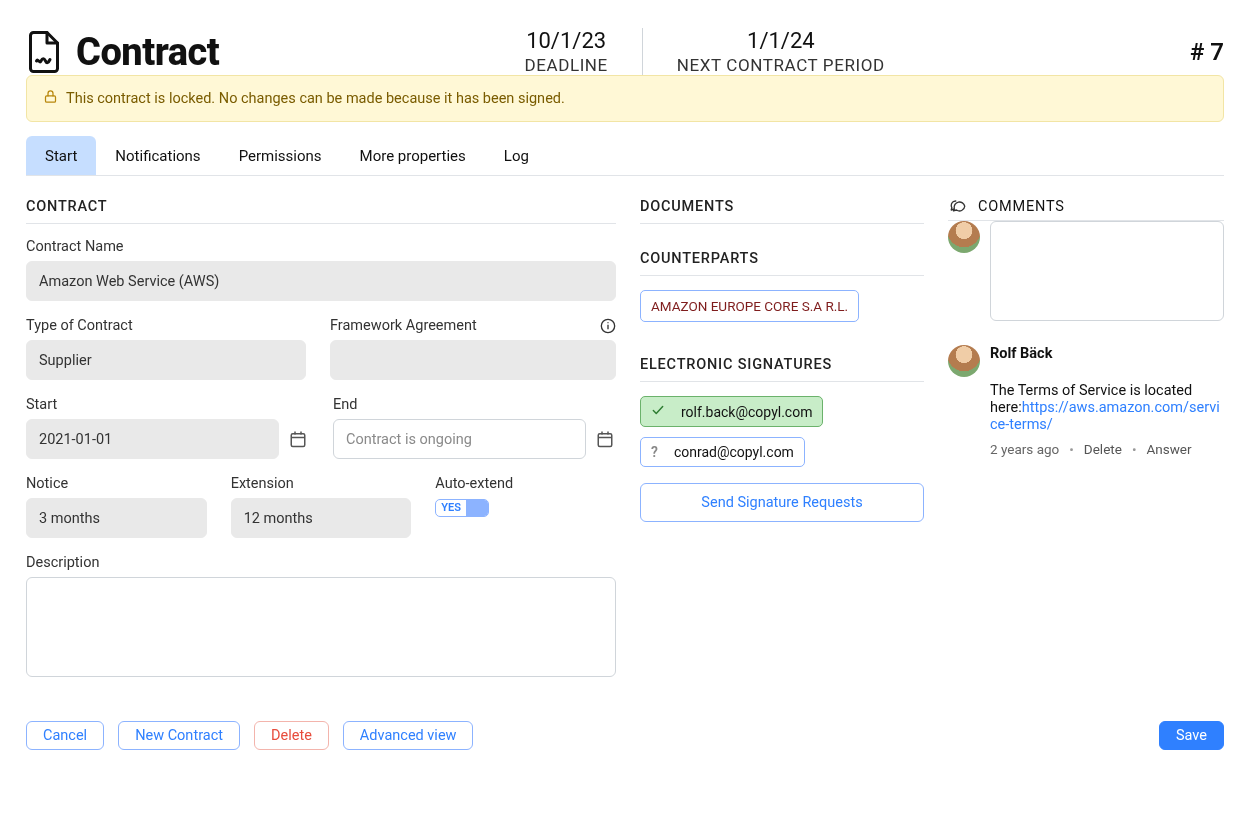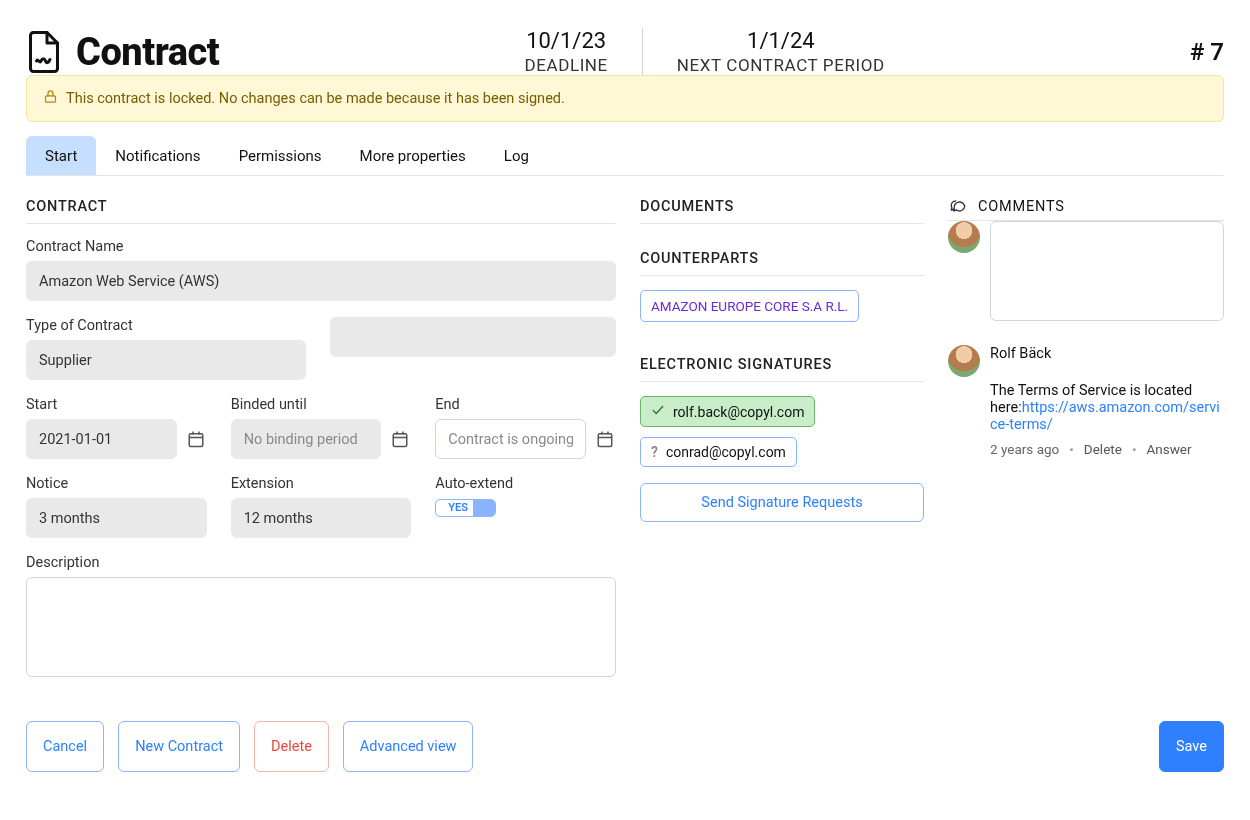--- a/index.html
+++ b/index.html
@@ -87,35 +87,35 @@
   .row .f{flex:1;min-width:0}
 
   .date-wrap{display:flex;align-items:center;gap:10px}
   .date-wrap .input{flex:1}
   .cal-btn{width:20px;height:20px;border:none;background:none;padding:0;cursor:pointer;color:#555}
   .cal-btn svg{display:block}
 
   .toggle{
     display:inline-flex;align-items:center;
     border:1px solid var(--blue-soft);border-radius:5px;
-    height:18px;overflow:hidden;padding-left:7px;
+    height:18px;overflow:hidden;
   }
   .toggle .txt{font-size:11px;font-weight:600;color:var(--blue);padding:0 5px}
   .toggle .knob{width:22px;height:100%;background:var(--blue-soft)}
 
   
   .chip{
     display:inline-block;
     border:1px solid var(--blue-soft);
-    color:#6d28d9;border-radius:5px;
+    color:#7f1d1d;border-radius:5px;
     padding:7px 10px;
     font-size:13.5px;
   }
   .sig{
-    display:inline-flex;align-items:center;gap:8px;
+    display:inline-flex;align-items:center;gap:16px;
     border:1px solid var(--sig-blue-border);
     border-radius:5px;padding:6px 10px;
     font-size:14px;margin-top:10px;
   }
   .sig.green{background:var(--sig-green-bg);border-color:var(--sig-green-border);margin-top:0}
   .sig-x{width:24px;height:32px;display:inline-flex;align-items:center;justify-content:center;margin-left:6px;color:#fff;font-size:14px}
 
   .btn-outline{
     width:100%;border:1px solid var(--blue-soft);color:var(--blue);
     background:#fff;border-radius:6px;padding:10px 12px;
@@ -124,30 +124,30 @@
 
   
   .comments-hdr{display:flex;gap:10px;border-bottom:1px solid var(--border);}
   .comments-hdr .t{font-size:14.5px;letter-spacing:.8px}
   .avatar{width:32px;height:32px;border-radius:50%;background:radial-gradient(circle at 50% 30%, #f0cda7 0 30%, #b47c4f 31% 60%, #7ca86f 61% 100%);flex:0 0 auto}
   .comment-new{display:flex;gap:10px;align-items:flex-start}
   .comment-new .box{flex:1;border:1px solid var(--border-d);border-radius:6px;height:100px}
 
   .comment{display:flex;gap:10px;align-items:flex-start;margin-top:24px}
   .comment .body{flex:1}
-  .comment .author{font-weight:400}
+  .comment .author{font-weight:700}
   .comment .msg{margin-top:20px;word-break:break-word}
   .comment .msg a{color:var(--blue);text-decoration:none}
   .meta{margin-top:8px;font-size:13.5px;color:#666;display:flex;align-items:center;gap:10px}
   .meta .dot{color:#999}
   .meta a{color:#555;text-decoration:none}
 
   
   .footer{display:flex;gap:14px;margin-top:40px}
-  .btn{border-radius:6px;padding:16px 16px;font:inherit;cursor:pointer;background:#fff}
+  .btn{border-radius:6px;padding:5px 16px;font:inherit;cursor:pointer;background:#fff}
   .btn-blue-o{border:1px solid var(--blue-soft);color:var(--blue)}
   .btn-red-o{border:1px solid #f3b4ac;color:var(--red)}
   .btn-primary{border:1px solid var(--blue);background:var(--blue);color:#ffffff;margin-left:auto}
 
   .info-icon svg{display:block}
 </style>
 </head>
 <body>
 
 <div class="page">
@@ -203,54 +203,50 @@
 
       <div class="field-label">Contract Name</div>
       <input class="input" disabled="" value="Amazon Web Service (AWS)" style="">
 
       <div class="row">
         <div class="f" style="flex:0 0 280px">
           <div class="field-label">Type of Contract</div>
           <input class="input" disabled="" value="Supplier" style="">
         </div>
         <div class="f">
+          <div class="field-label">
+            <span>Framework Agreement</span>
+            <span style="margin-left:auto" class="info-icon">
+              <svg width="16" height="16" viewBox="0 0 24 24" fill="none" stroke="#333" stroke-width="2">
+                  <circle cx="12" cy="12" r="10"></circle>
+                  <line x1="12" y1="10" x2="12" y2="17"></line>
+                  <circle cx="12" cy="7" r="1" fill="#333" stroke="none"></circle>
+                </svg>
+            </span>
+          </div>
           <input class="input" disabled="" value="" style="">
         </div>
       </div>
 
       <div class="row">
         <div class="f">
           <div class="field-label">Start</div>
           <div class="date-wrap">
             <input class="input" disabled="" value="2021-01-01" style="">
             <button class="cal-btn">
               <svg width="18" height="18" viewBox="0 0 24 24" fill="none" stroke="#555" stroke-width="2">
                   <rect x="3" y="5" width="18" height="17" rx="2"></rect>
                   <line x1="3" y1="10" x2="21" y2="10"></line>
                   <line x1="8" y1="2" x2="8" y2="6"></line>
                   <line x1="16" y1="2" x2="16" y2="6"></line>
                 </svg>
             </button>
           </div>
         </div>
         <div class="f">
-          <div class="field-label">Binded until</div>
-          <div class="date-wrap">
-            <input class="input" disabled="" placeholder="No binding period" style="">
-            <button class="cal-btn">
-              <svg width="18" height="18" viewBox="0 0 24 24" fill="none" stroke="#555" stroke-width="2">
-                  <rect x="3" y="5" width="18" height="17" rx="2"></rect>
-                  <line x1="3" y1="10" x2="21" y2="10"></line>
-                  <line x1="8" y1="2" x2="8" y2="6"></line>
-                  <line x1="16" y1="2" x2="16" y2="6"></line>
-                </svg>
-            </button>
-          </div>
-        </div>
-        <div class="f">
           <div class="field-label">End</div>
           <div class="date-wrap">
             <input class="input" placeholder="Contract is ongoing" style="">
             <button class="cal-btn">
               <svg width="18" height="18" viewBox="0 0 24 24" fill="none" stroke="#555" stroke-width="2">
                   <rect x="3" y="5" width="18" height="17" rx="2"></rect>
                   <line x1="3" y1="10" x2="21" y2="10"></line>
                   <line x1="8" y1="2" x2="8" y2="6"></line>
                   <line x1="16" y1="2" x2="16" y2="6"></line>
                 </svg>

